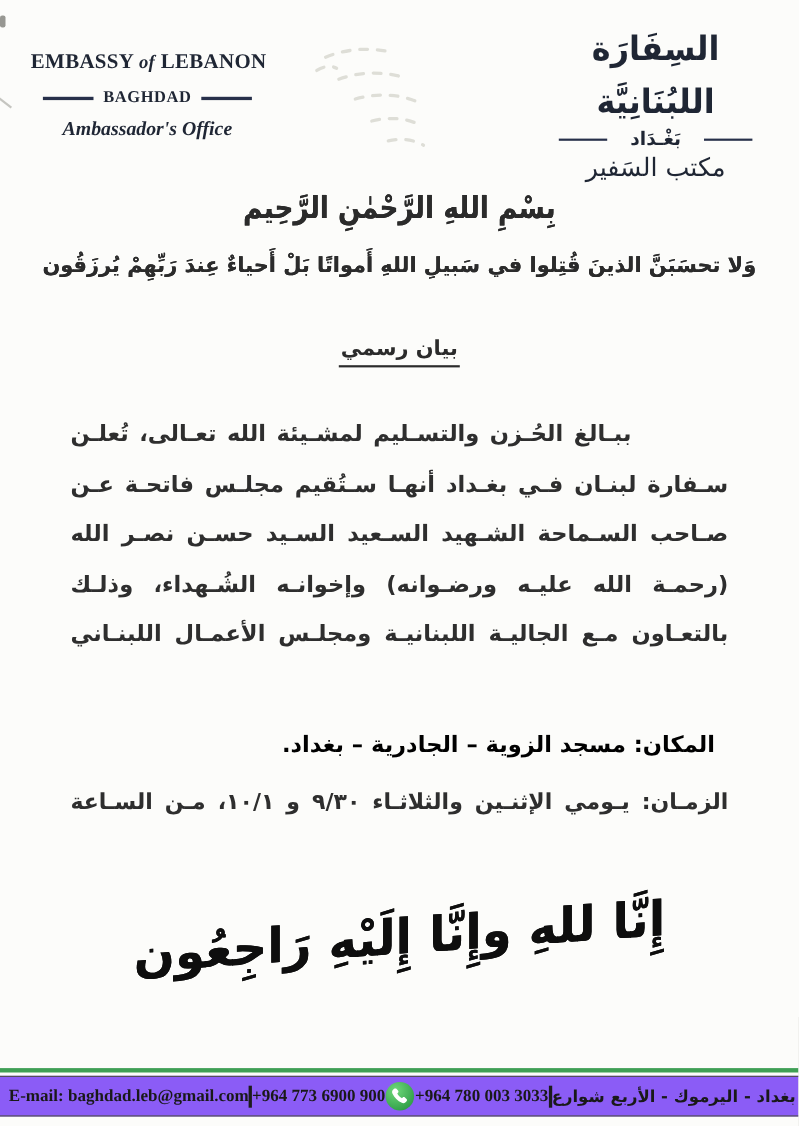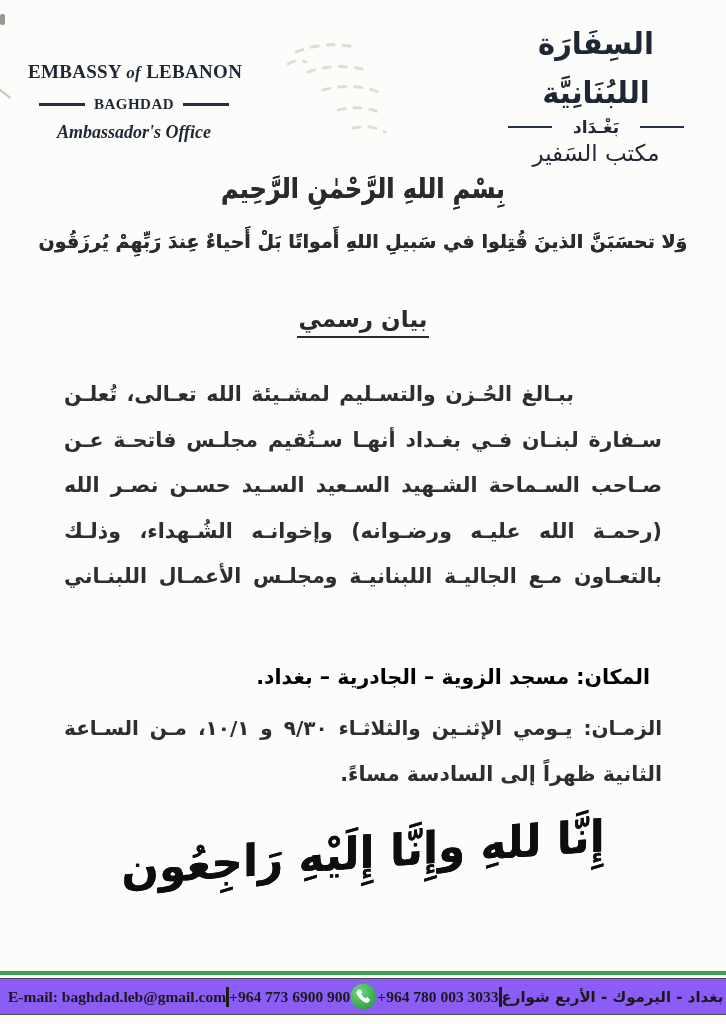--- a/index.html
+++ b/index.html
@@ -9,21 +9,21 @@
     font-family:"DejaVu Sans", sans-serif; color:#262626;
   }
 
   
   .artifact-dot  { position:absolute; left:0; top:14px; width:5px; height:11px; background:#75756f; opacity:.75; border-radius:2px; }
   .artifact-line { position:absolute; left:-4px; top:92px; width:16px; height:2px; background:#a0a099; transform:rotate(38deg); opacity:.6; }
 
   
   .header-en {
     position:absolute; left:28px; top:46px; width:212px; text-align:center;
-    font-family:"Liberation Serif", serif; color:#1f2634;margin-top:15px;
+    font-family:"Liberation Serif", serif; color:#1f2634;
   }
   .en-title { font-size:19px; font-weight:bold; letter-spacing:.3px; white-space:nowrap; }
   .en-title .of { font-style:italic; font-size:17px; }
   .rule-line { display:flex; align-items:center; justify-content:center; gap:9px; margin-top:13px; font-size:15px; font-weight:bold; letter-spacing:.5px; }
   .rule-line .rule { display:inline-block; width:46px; height:2.5px; background:#27304a; }
   .en-office { margin-top:9px; font-size:18px; font-style:italic; font-weight:bold; }
 
   .header-ar {
     position:absolute; right:20px; top:22px; width:220px; text-align:center;
     direction:rtl; color:#1f2634;
@@ -44,21 +44,21 @@
   }
   .verse {
     position:absolute; top:230px; left:36px; right:36px; text-align:center;
     direction:rtl; font-size:19px; font-weight:bold; color:#2b2b2b;
     text-shadow:0 0 .3px #2b2b2b;
   }
 
   
   .statement-title { position:absolute; top:306px; left:0; right:0; text-align:center; }
   .statement-title span {
-    display:inline-block; direction:rtl; font-size:23px; font-weight:bold; color:#2b2b2b;
+    display:inline-block; direction:rtl; font-size:19px; font-weight:bold; color:#2b2b2b;
     border-bottom:2.5px solid #2b2b2b; padding:0 2px 4px 2px;
   }
 
   
   .body-block { position:absolute; top:372px; left:64px; width:598px; direction:rtl; }
   .body-line {
     height:45.5px; line-height:45.5px; overflow:hidden;
     font-size:20.5px; font-weight:bold; color:#2e2e2e;
     text-align:justify; text-align-last:justify;
   }
@@ -159,21 +159,20 @@
     <div class="body-line">سـفارة لبنـان فـي بغـداد أنهـا سـتُقيم مجلـس فاتحـة عـن روح</div>
     <div class="body-line">صـاحب السـماحة الشـهيد السـعيد السـيد حسـن نصـر الله</div>
     <div class="body-line">(رحمـة الله عليـه ورضـوانه) وإخوانـه الشُـهداء، وذلـك</div>
     <div class="body-line">بالتعـاون مـع الجاليـة اللبنانيـة ومجلـس الأعمـال اللبنـاني</div>
   </div>
 
   <div class="location-line">المكان: مسجد الزوية – الجادرية – بغداد.</div>
 
   <div class="time-block">
     <div class="time-line1">الزمـان: يـومي الإثنـين والثلاثـاء ٩/٣٠ و ١٠/١، مـن السـاعة</div>
-    <div class="time-line2">الثانية ظهراً إلى السادسة مساءً.</div>
   </div>
 
   <div class="closing">
     <span>إِنَّا للهِ وإِنَّا إِلَيْهِ رَاجِعُون</span>
   </div>
 
   <div class="footer-green" style="background: rgb(63, 159, 85);"></div>
   <div class="footer-bar" style="background: #8b5cf6;">
     <span class="footer-email">E-mail: baghdad.leb@gmail.com</span>
     <span class="footer-sep"></span>

